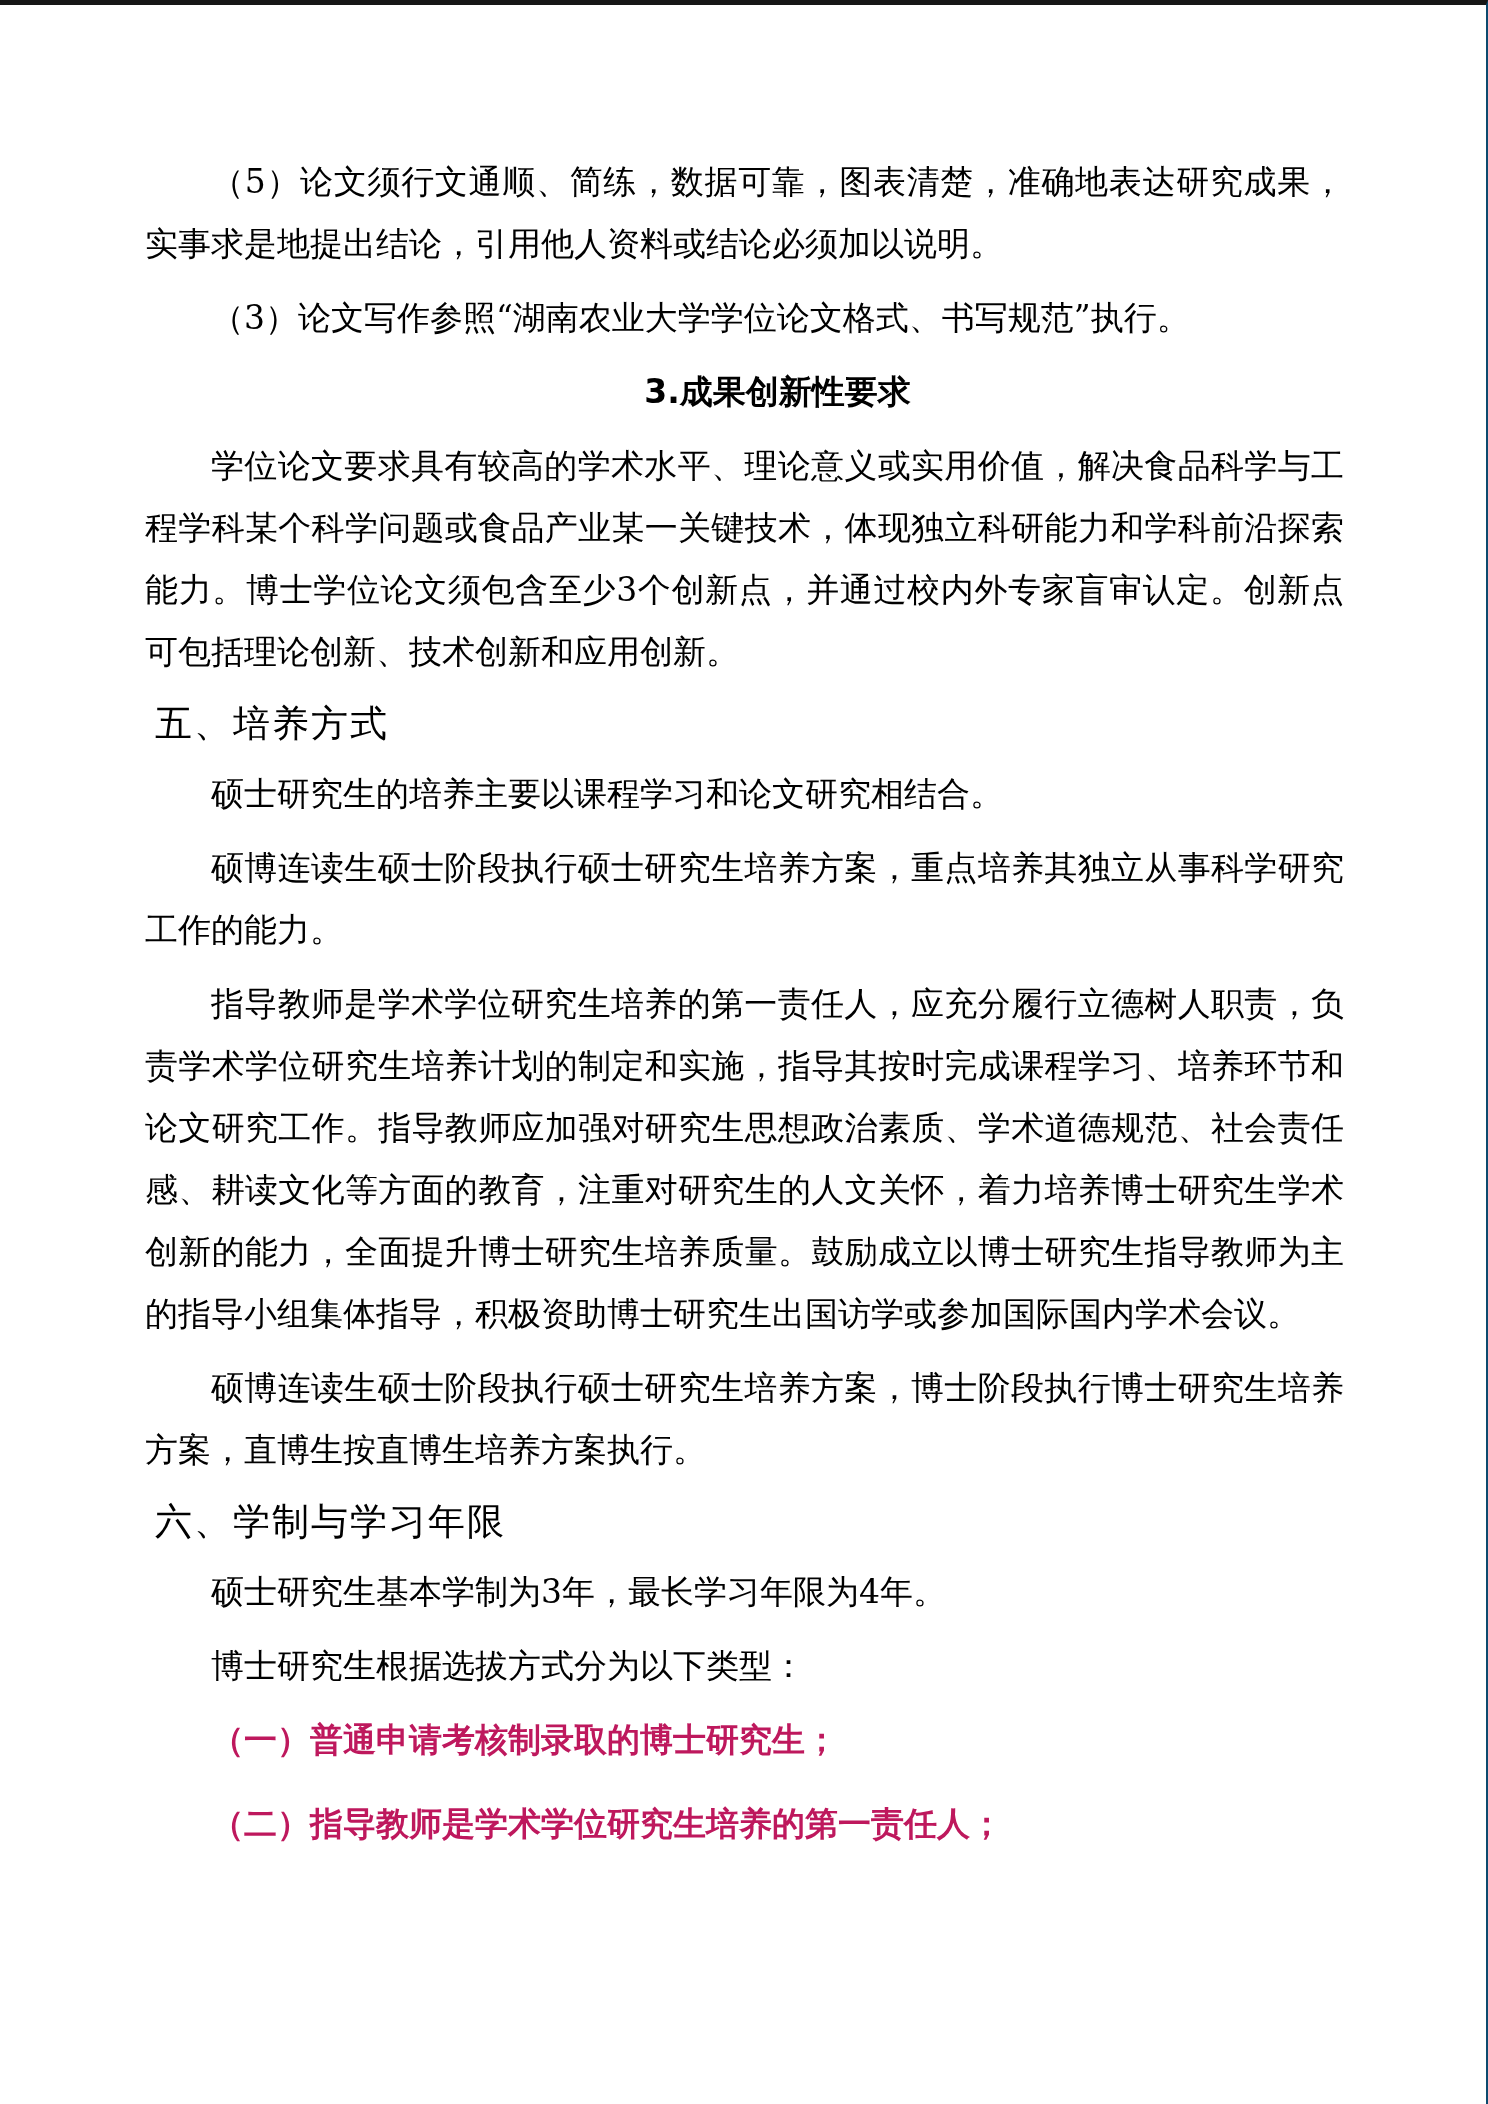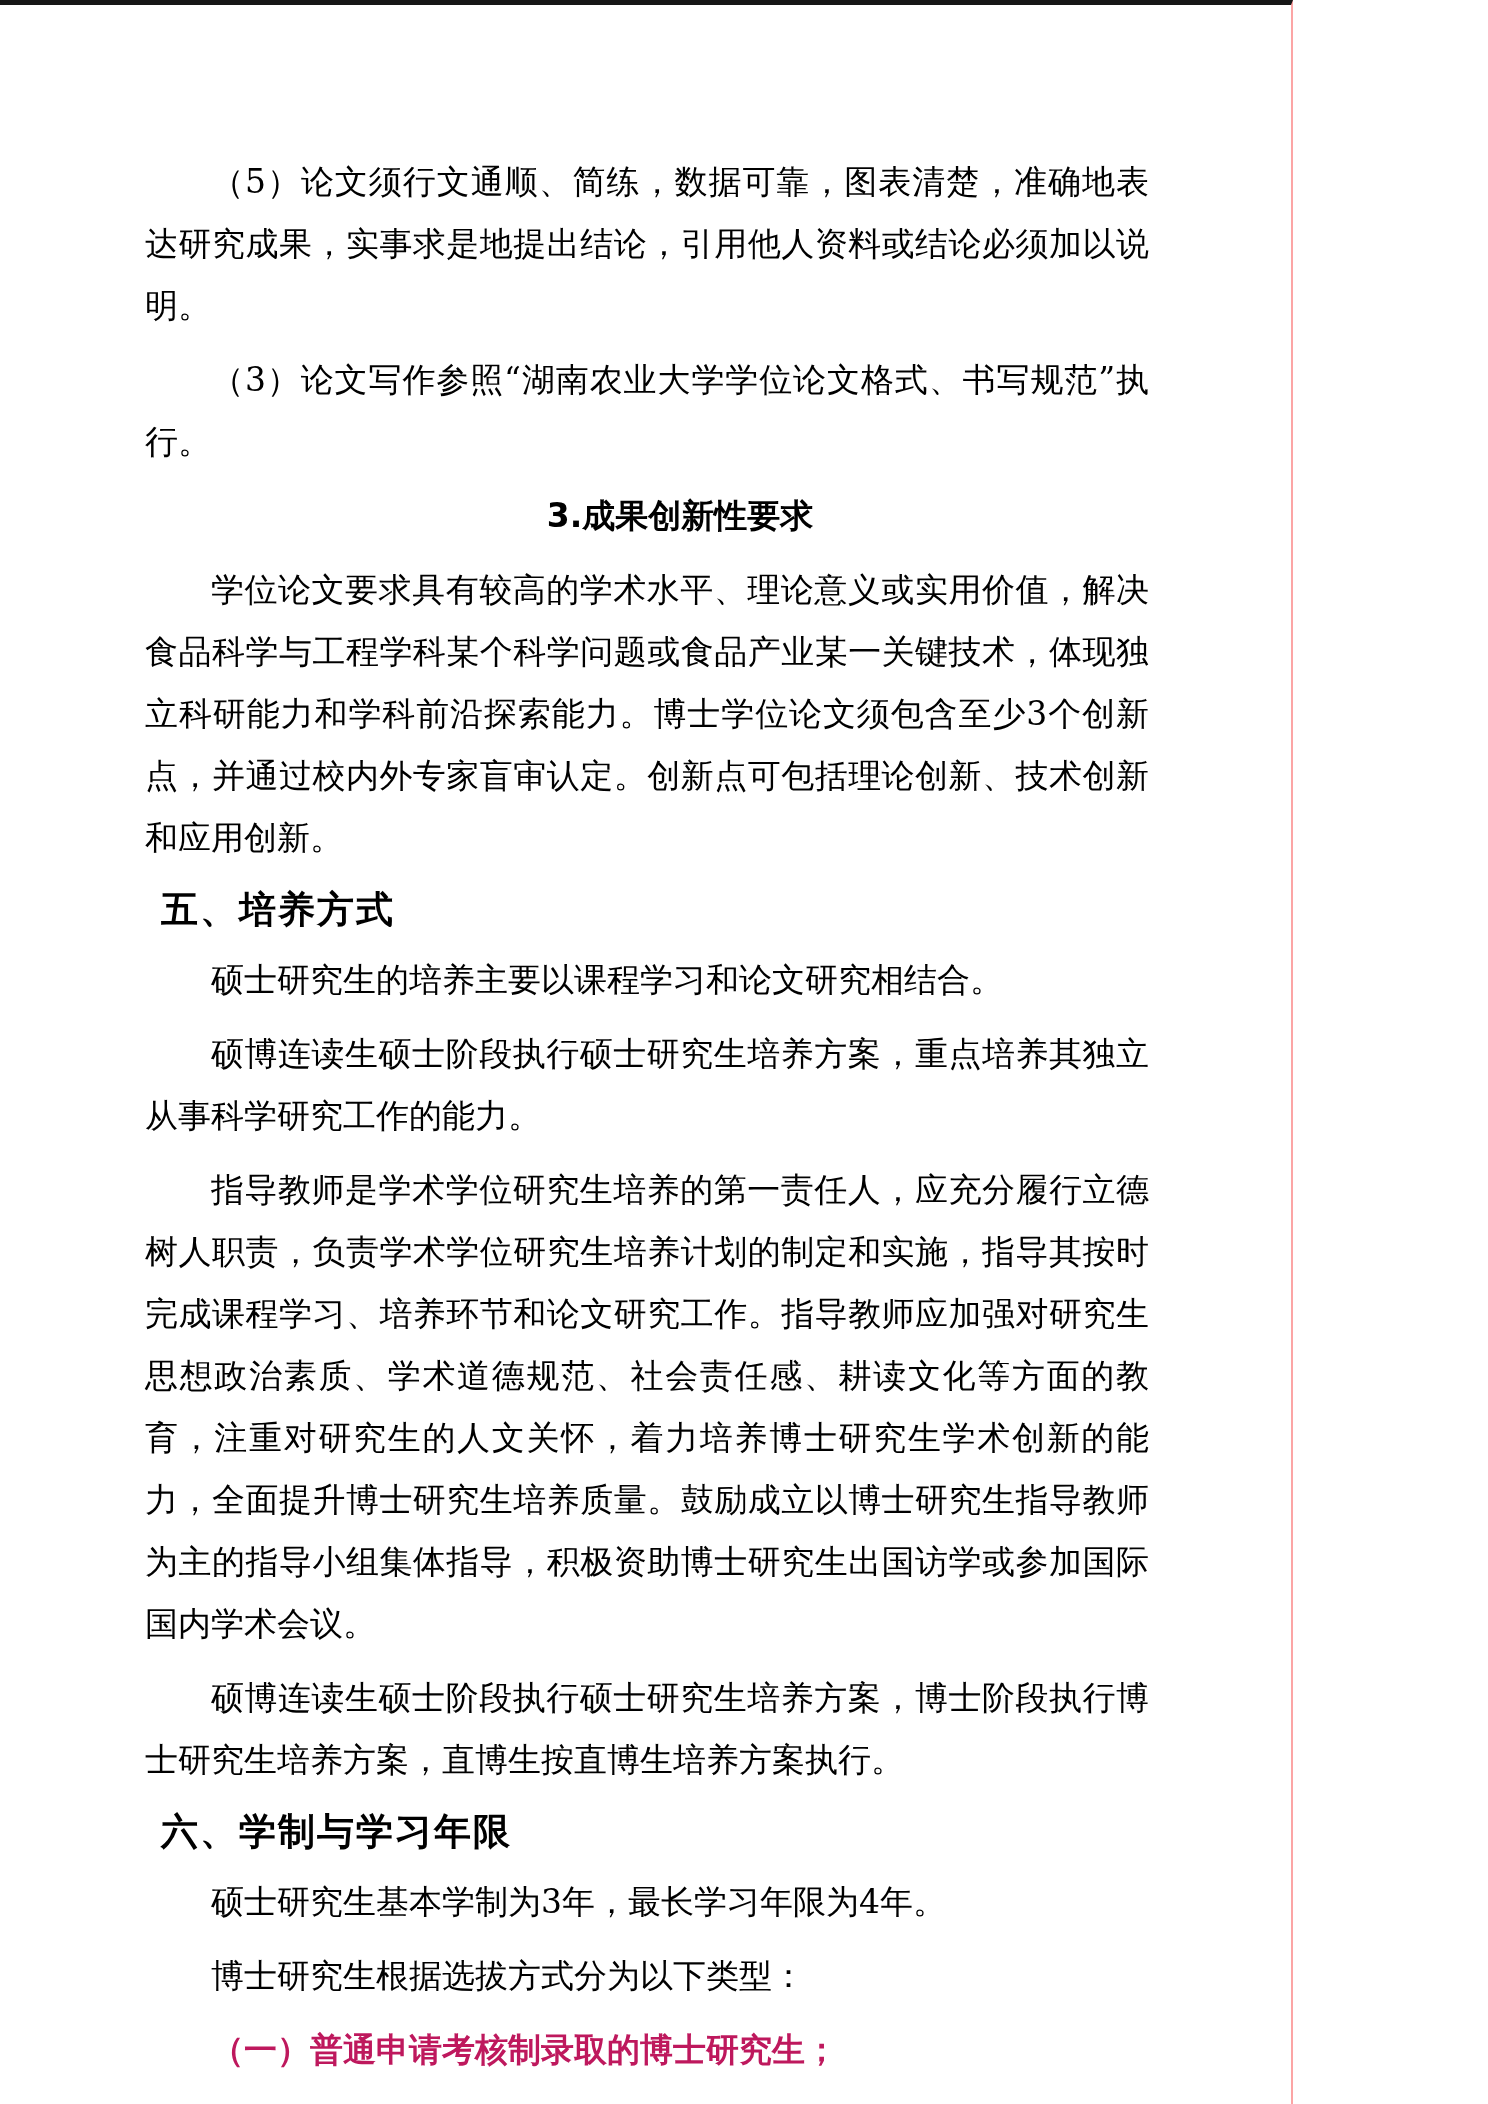--- a/index.html
+++ b/index.html
@@ -2,26 +2,26 @@
 <html><head>
 <meta charset="utf-8">
 <style>
   html, body {
     margin: 0;
     padding: 0;
     background: #ffffff;
   }
   .page {
     position: relative;
-    width: 1293px;
+    width: 1488px;
     height: 2104px;
     background: #ffffff;
     box-sizing: border-box;
     border-top: 5px solid #161616;
-    border-right: 2px solid #fca5a5;
+    border-right: 2px solid #0c4a6e;
     overflow: hidden;
     font-family: "DejaVu Serif", "Liberation Serif", serif;
     color: #000000;
   }
   .content {
     box-sizing: border-box;
     padding: 146px 142px 0 145px;
   }
   .para {
     font-family: "DejaVu Serif", "Liberation Serif", serif;
@@ -38,25 +38,25 @@
     font-weight: bold;
     font-size: 33px;
     line-height: 62px;
     text-indent: 2em;
     margin: 0 0 12px 0;
     color: #000000;
     text-align: center;
   }
   .section-heading {
     font-family: "DejaVu Sans", "Liberation Sans", sans-serif;
-    font-weight: bold;
+    font-weight: normal;
     font-size: 37px;
     line-height: 58px;
     letter-spacing: 2px;
-    margin: 8px 0 10px 16px;
+    margin: 8px 0 10px 10px;
     color: #000000;
   }
   .bold-item {
     font-family: "DejaVu Sans", "Liberation Sans", sans-serif;
     font-weight: bold;
     font-size: 33px;
     line-height: 62px;
     text-indent: 2em;
     margin: 0 0 22px 0;
     color: #be185d;

